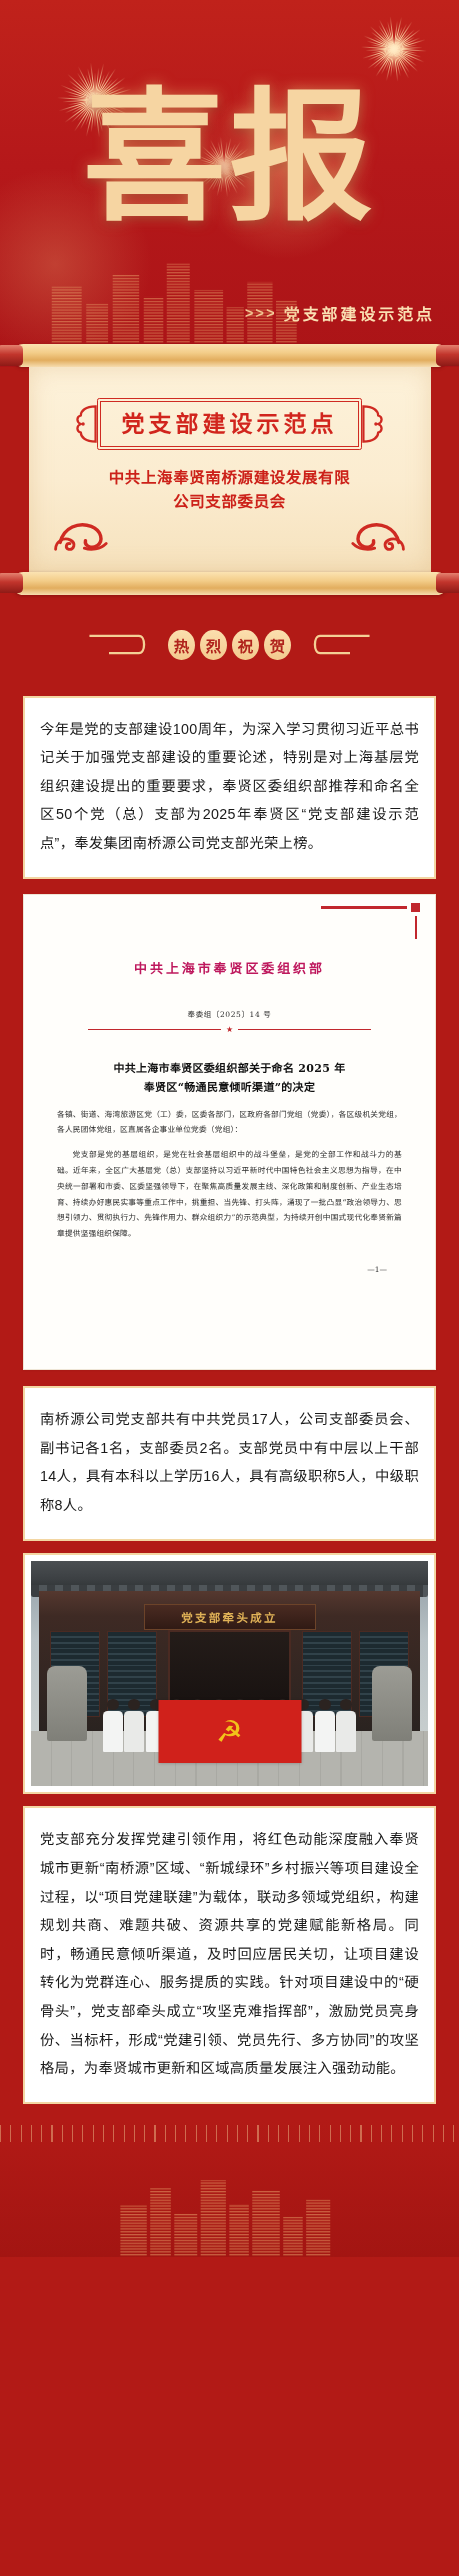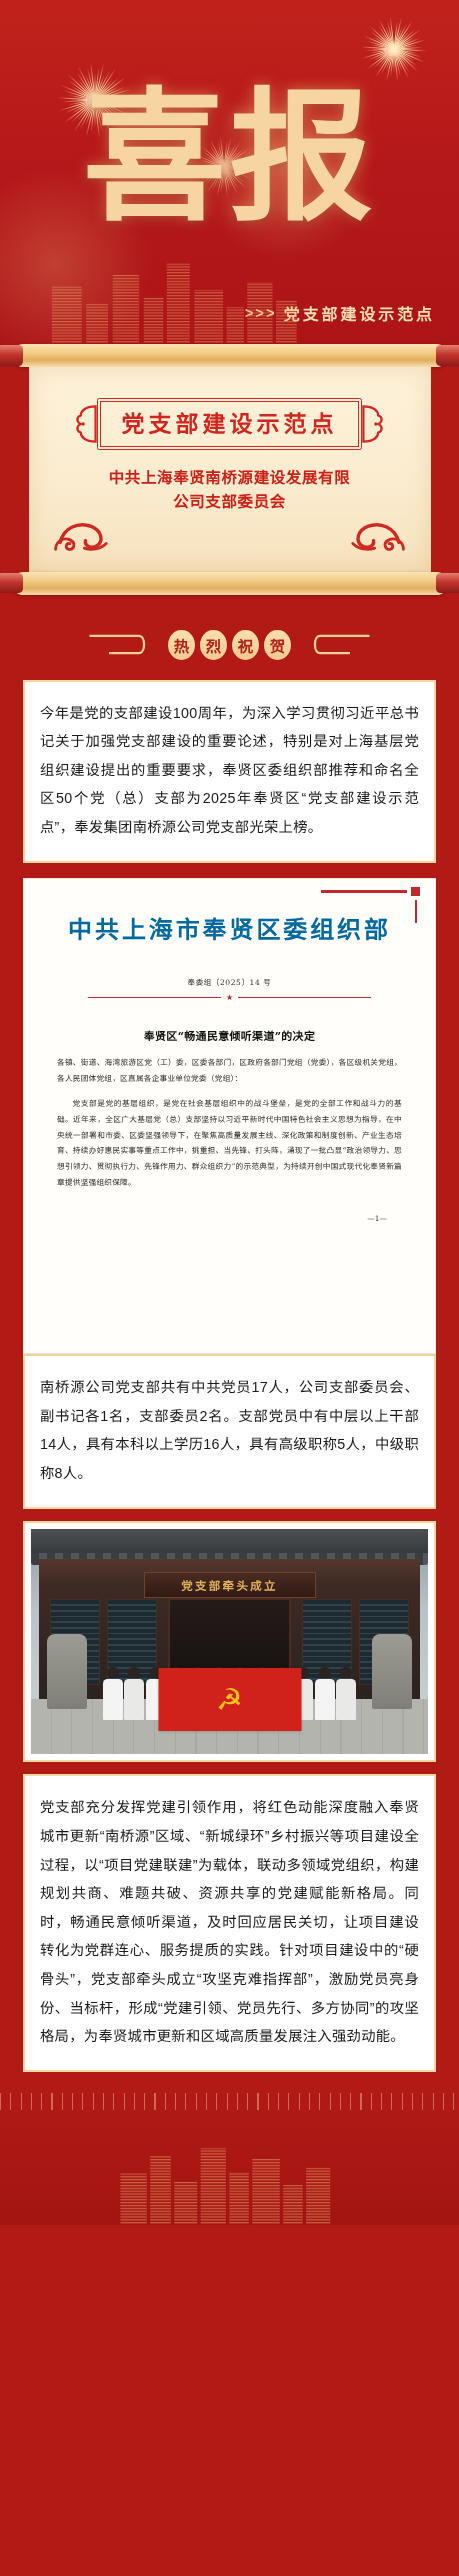--- a/index.html
+++ b/index.html
@@ -147,21 +147,21 @@
   .dot{
     width:26.4px;height:30px;border-radius:50%;
     background:linear-gradient(180deg,#fbdfae 0%,#f3c98e 100%);
     display:flex;align-items:center;justify-content:center;
     font-family:"DejaVu Serif","Liberation Serif",serif;
     font-weight:700;font-size:15.5px;color:#b0231c;
   }
 
   
   .card{
-    width:413px;margin:0 auto 0 auto;
+    width:413px;margin:16px auto 0 auto;
     background:#ffffff;
     border:2.3px solid #f3d6a2;
     padding:17px 15px 19.5px 15px;
   }
   .ptext{
     color:#1a1a1a;
     font-size:14.3px;
     line-height:2.0;
     text-align:justify;
     letter-spacing:0.3px;
@@ -180,26 +180,26 @@
     border:0.6px solid #efe6d6;
     padding:15px 33px 23px 33px;
     min-height:476px;
     box-shadow:0 0.6px 2.3px rgba(0,0,0,.08);
   }
   .doc-corner{position:absolute;top:8px;right:15px;display:flex;align-items:center;gap:0;}
   .doc-corner .bar{width:86px;height:2.3px;background:#c1272d;}
   .doc-corner .sq{width:9.2px;height:9.2px;background:#c1272d;margin-left:3.4px;}
   .doc-corner-v{position:absolute;top:20.7px;right:18.4px;width:1.7px;height:23px;background:#c1272d;}
   .doc-title-red{
-    margin-top:16px;
+    margin-top:48px;
     text-align:center;
     font-family:"DejaVu Serif","Liberation Serif",serif;
     font-weight:700;
-    color:#0369a1;
-    font-size:24px;
+    color:#be185d;
+    font-size:13px;
     letter-spacing:2.9px;
   }
   .doc-no{
     margin-top:31px;
     text-align:center;
     font-family:"DejaVu Serif","Liberation Serif",serif;
     font-size:7.5px;
     color:#2a2a2a;
     letter-spacing:0.6px;
   }
@@ -617,20 +617,21 @@
 
       <div class="doc-no">奉委组〔2025〕14 号</div>
 
       <div class="doc-rule">
         <span class="ln"></span>
         <span class="star">★</span>
         <span class="ln"></span>
       </div>
 
       <div class="doc-h1">
+        <div>中共上海市奉贤区委组织部关于命名 2025 年</div>
         <div>奉贤区“畅通民意倾听渠道”的决定</div>
       </div>
 
       <p class="doc-p">各镇、街道、海湾旅游区党（工）委，区委各部门，区政府各部门党组（党委），各区级机关党组，各人民团体党组，区直属各企事业单位党委（党组）：</p>
       <p class="doc-p indent">党支部是党的基层组织，是党在社会基层组织中的战斗堡垒，是党的全部工作和战斗力的基础。近年来，全区广大基层党（总）支部坚持以习近平新时代中国特色社会主义思想为指导，在中央统一部署和市委、区委坚强领导下，在聚焦高质量发展主线、深化政策和制度创新、产业生态培育、持续办好惠民实事等重点工作中，挑重担、当先锋、打头阵，涌现了一批凸显“政治领导力、思想引领力、贯彻执行力、先锋作用力、群众组织力”的示范典型，为持续开创中国式现代化奉贤新篇章提供坚强组织保障。</p>
 
       <div class="doc-pageno">—1—</div>
     </div>
   </section>
 

